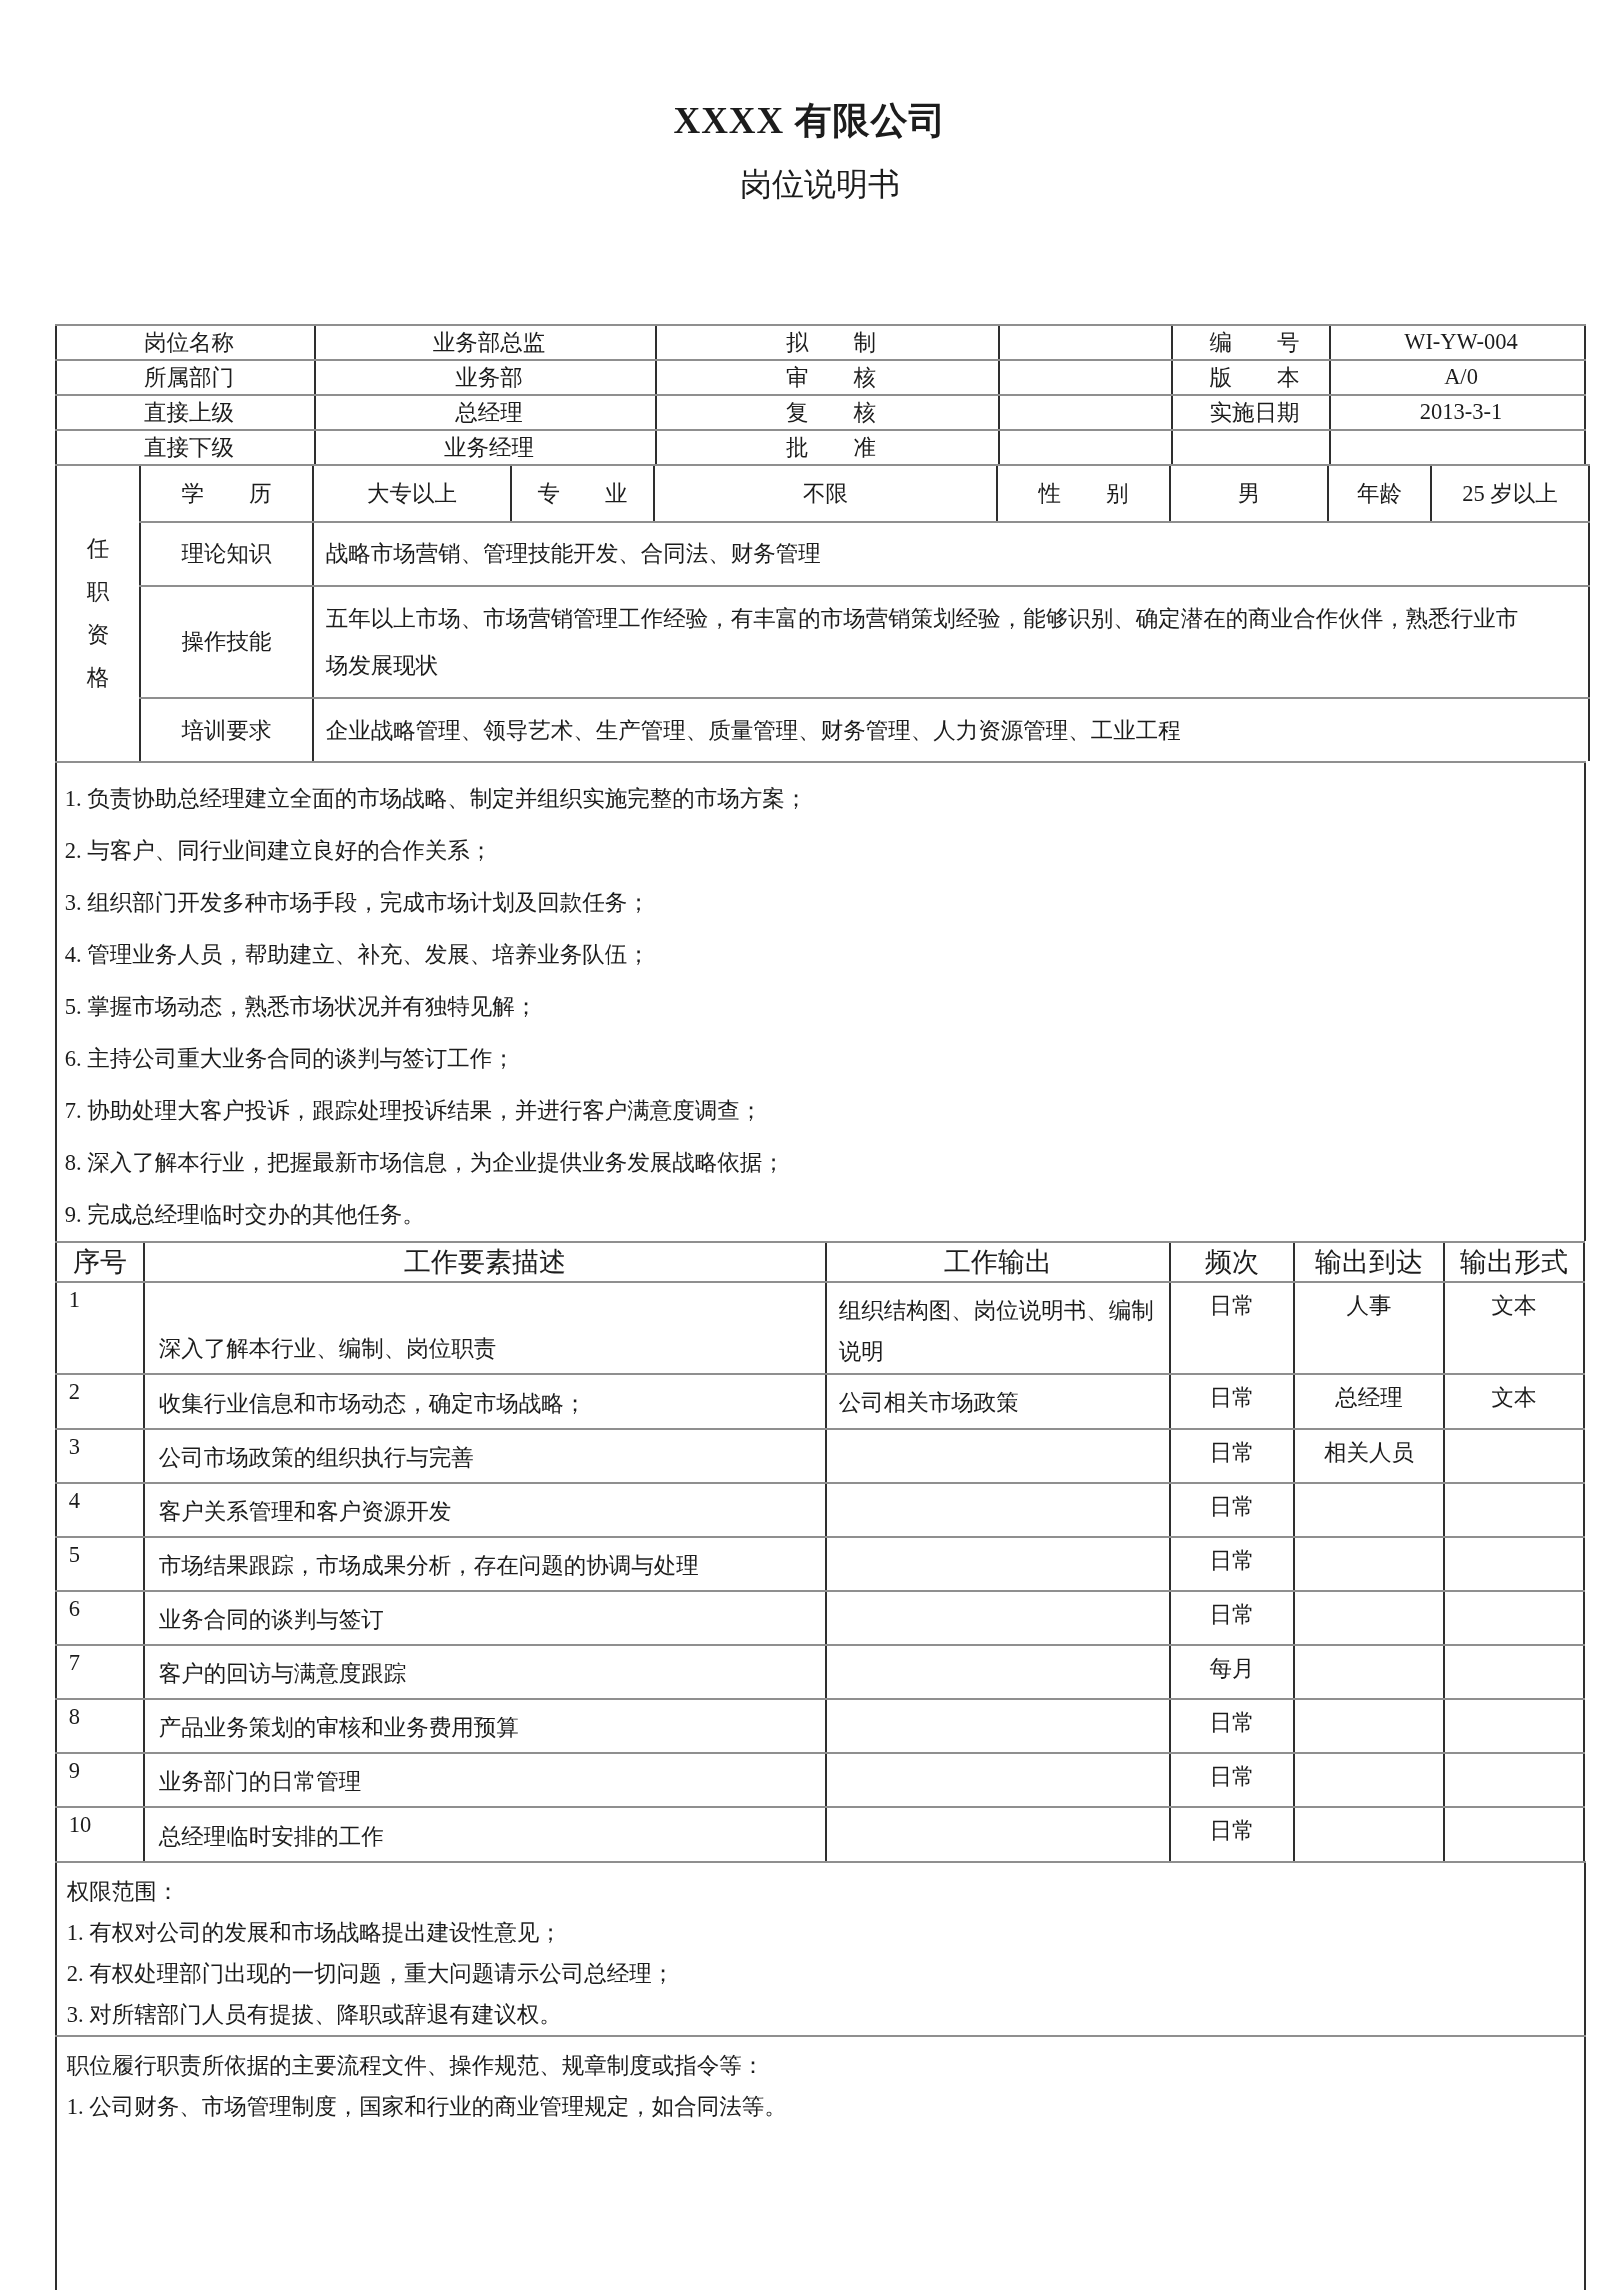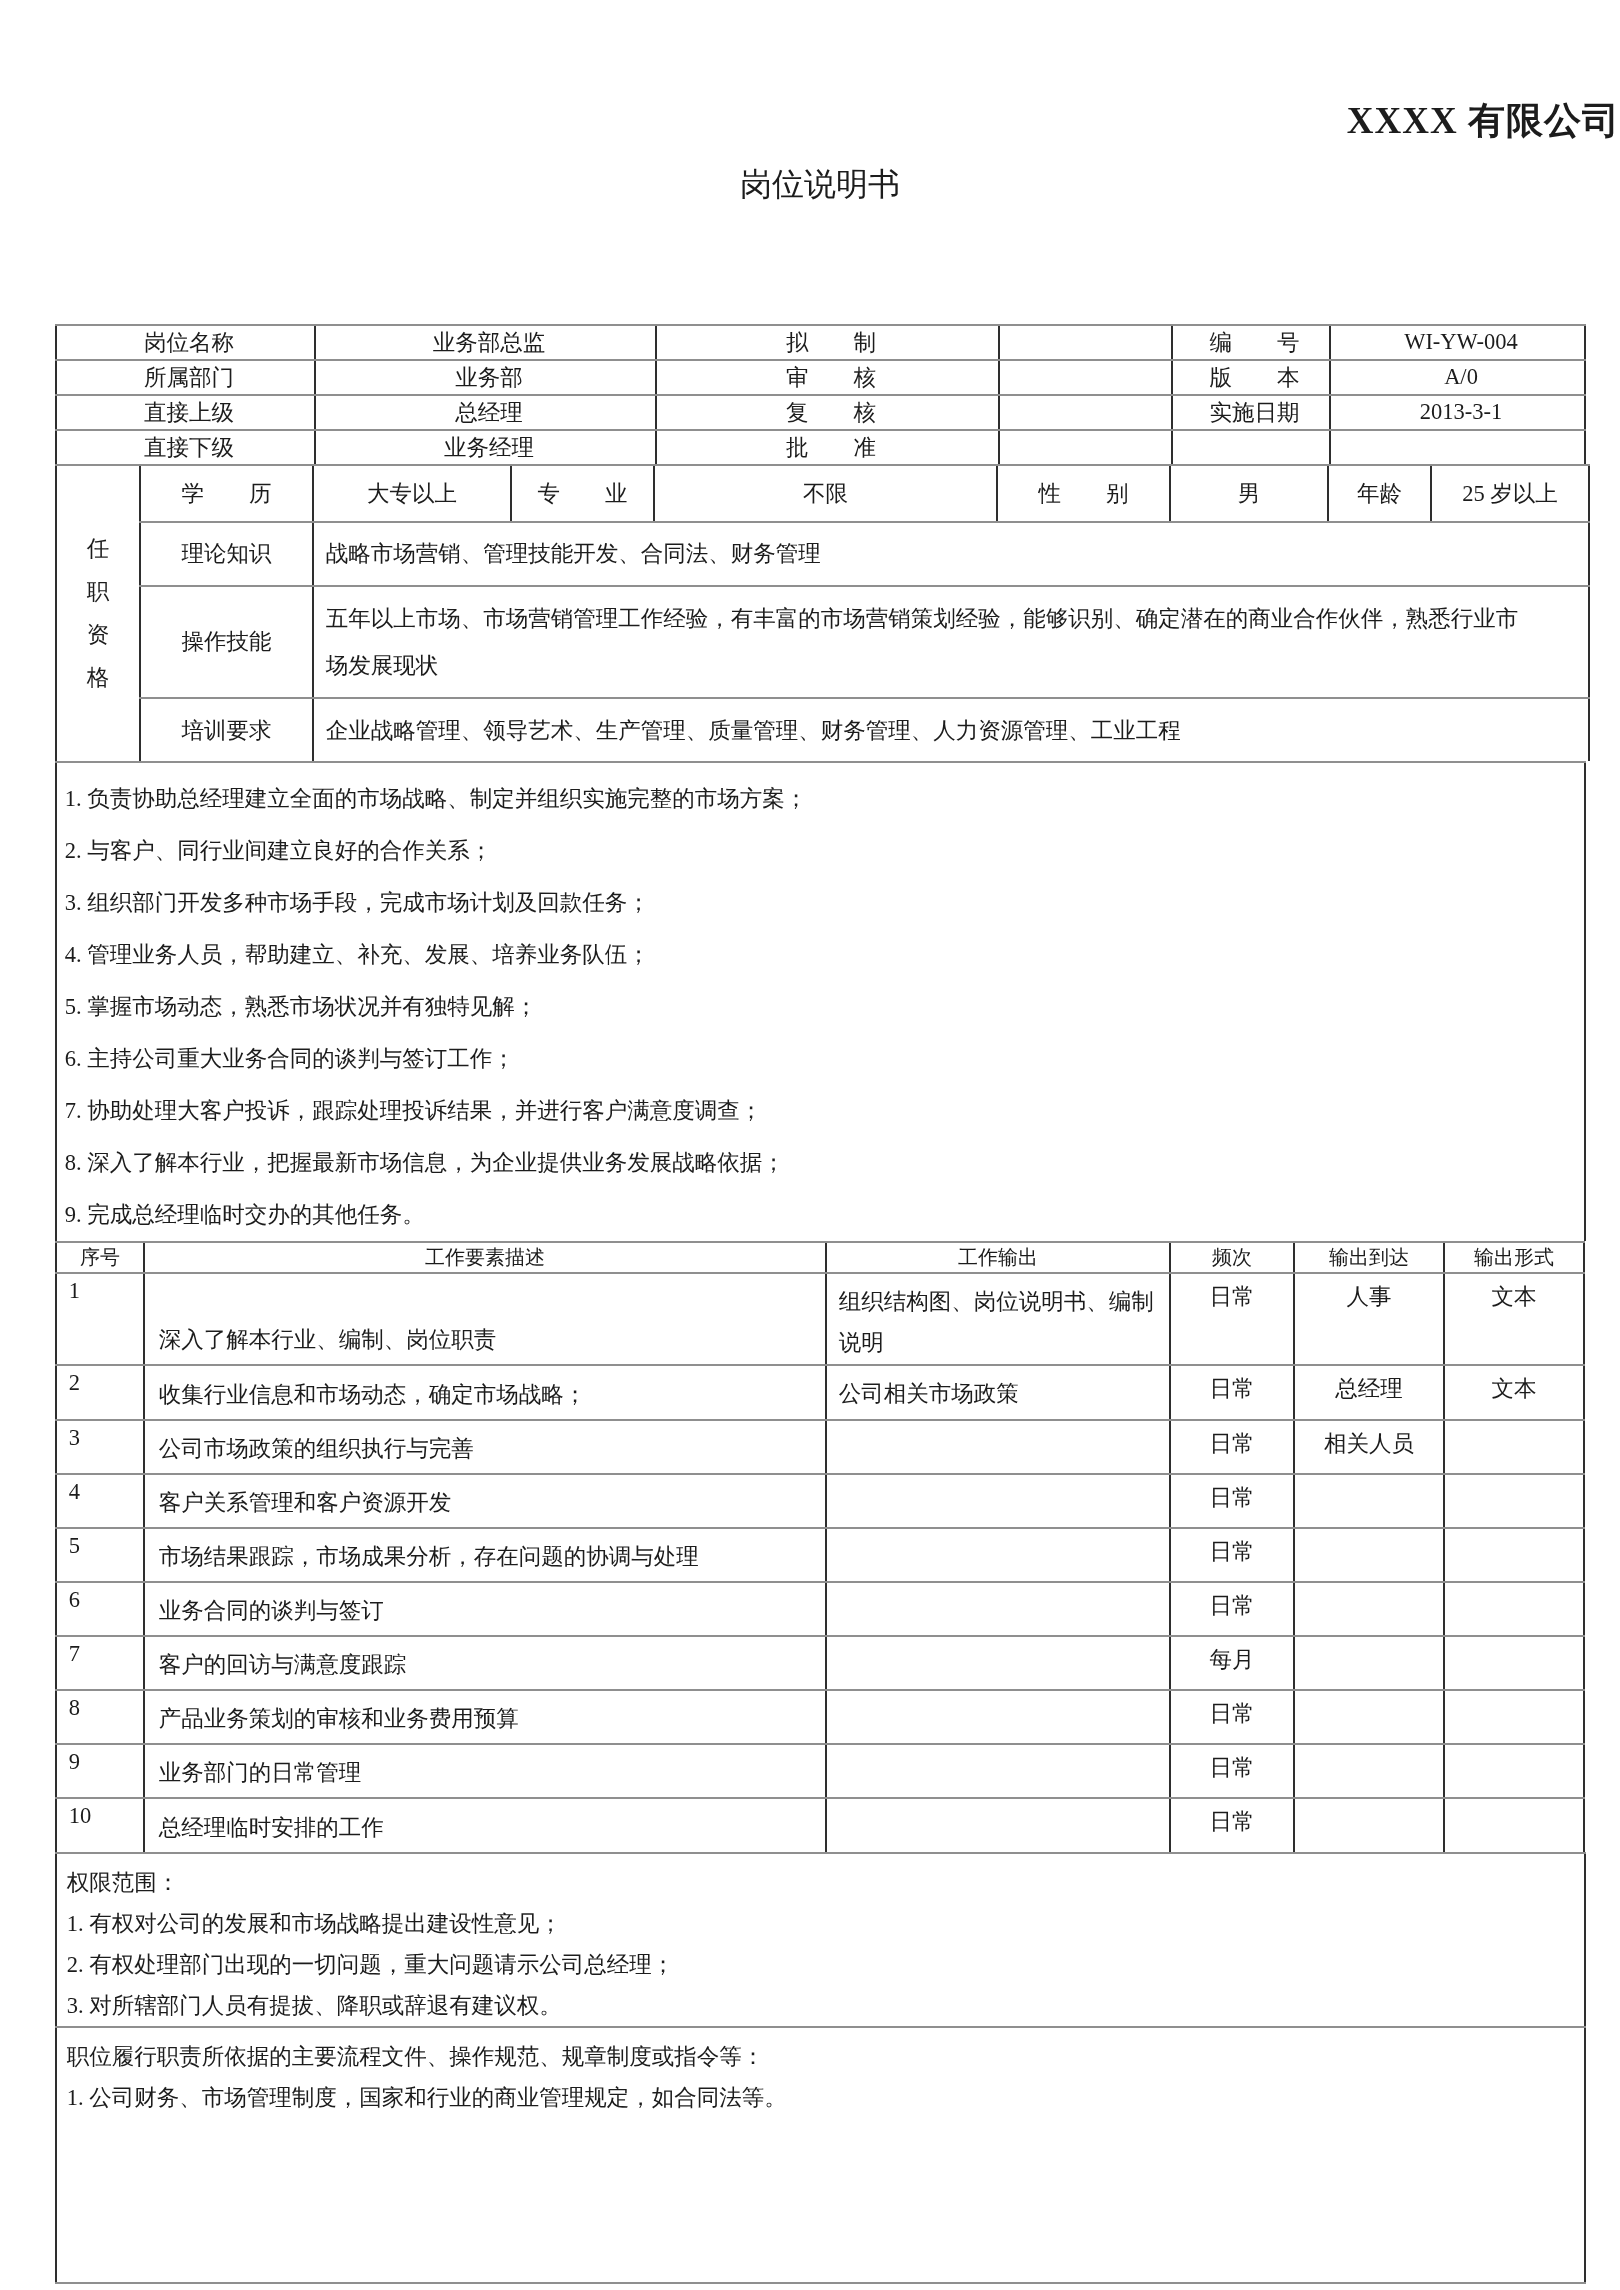--- a/index.html
+++ b/index.html
@@ -6,21 +6,21 @@
   .page{
     position:relative;
     width:1620px;height:2291px;
     background:#ffffff;
     font-family:"Liberation Serif","DejaVu Serif",serif;
     color:#1c1c1c;
     overflow:hidden;
   }
   .title{
     margin:0;padding-top:98px;
-    text-align:right;
+    text-align:center;
     font-size:37px;line-height:45px;
     font-weight:bold;letter-spacing:1px;
   }
   .subtitle{
     margin:0;margin-top:21.6px;
     text-align:center;
     font-size:32px;line-height:39px;
     font-weight:normal;
     padding-left:20px;
   }
@@ -62,21 +62,21 @@
     line-height:43px;
     text-align:center;
     font-size:22.5px;
   }
   td.duties{
     height:473px;
     vertical-align:top;
     padding:9.8px 19.6px 0 7.8px;
   }
   .duty-line{line-height:52px;font-size:22.5px;}
-  .wt-head td{height:30px;text-align:center;font-size:20px;}
+  .wt-head td{height:30px;text-align:center;font-size:27px;}
   .wt-r1 td{height:92px;}
   .wt-r2 td{height:55px;}
   .wt-r td{height:54px;}
   td.no{
     vertical-align:top;text-align:left;
     padding:3.9px 0 0 11.8px;
   }
   td.desc{
     vertical-align:bottom;text-align:left;
     padding:0 9.8px 8.8px 13.7px;

